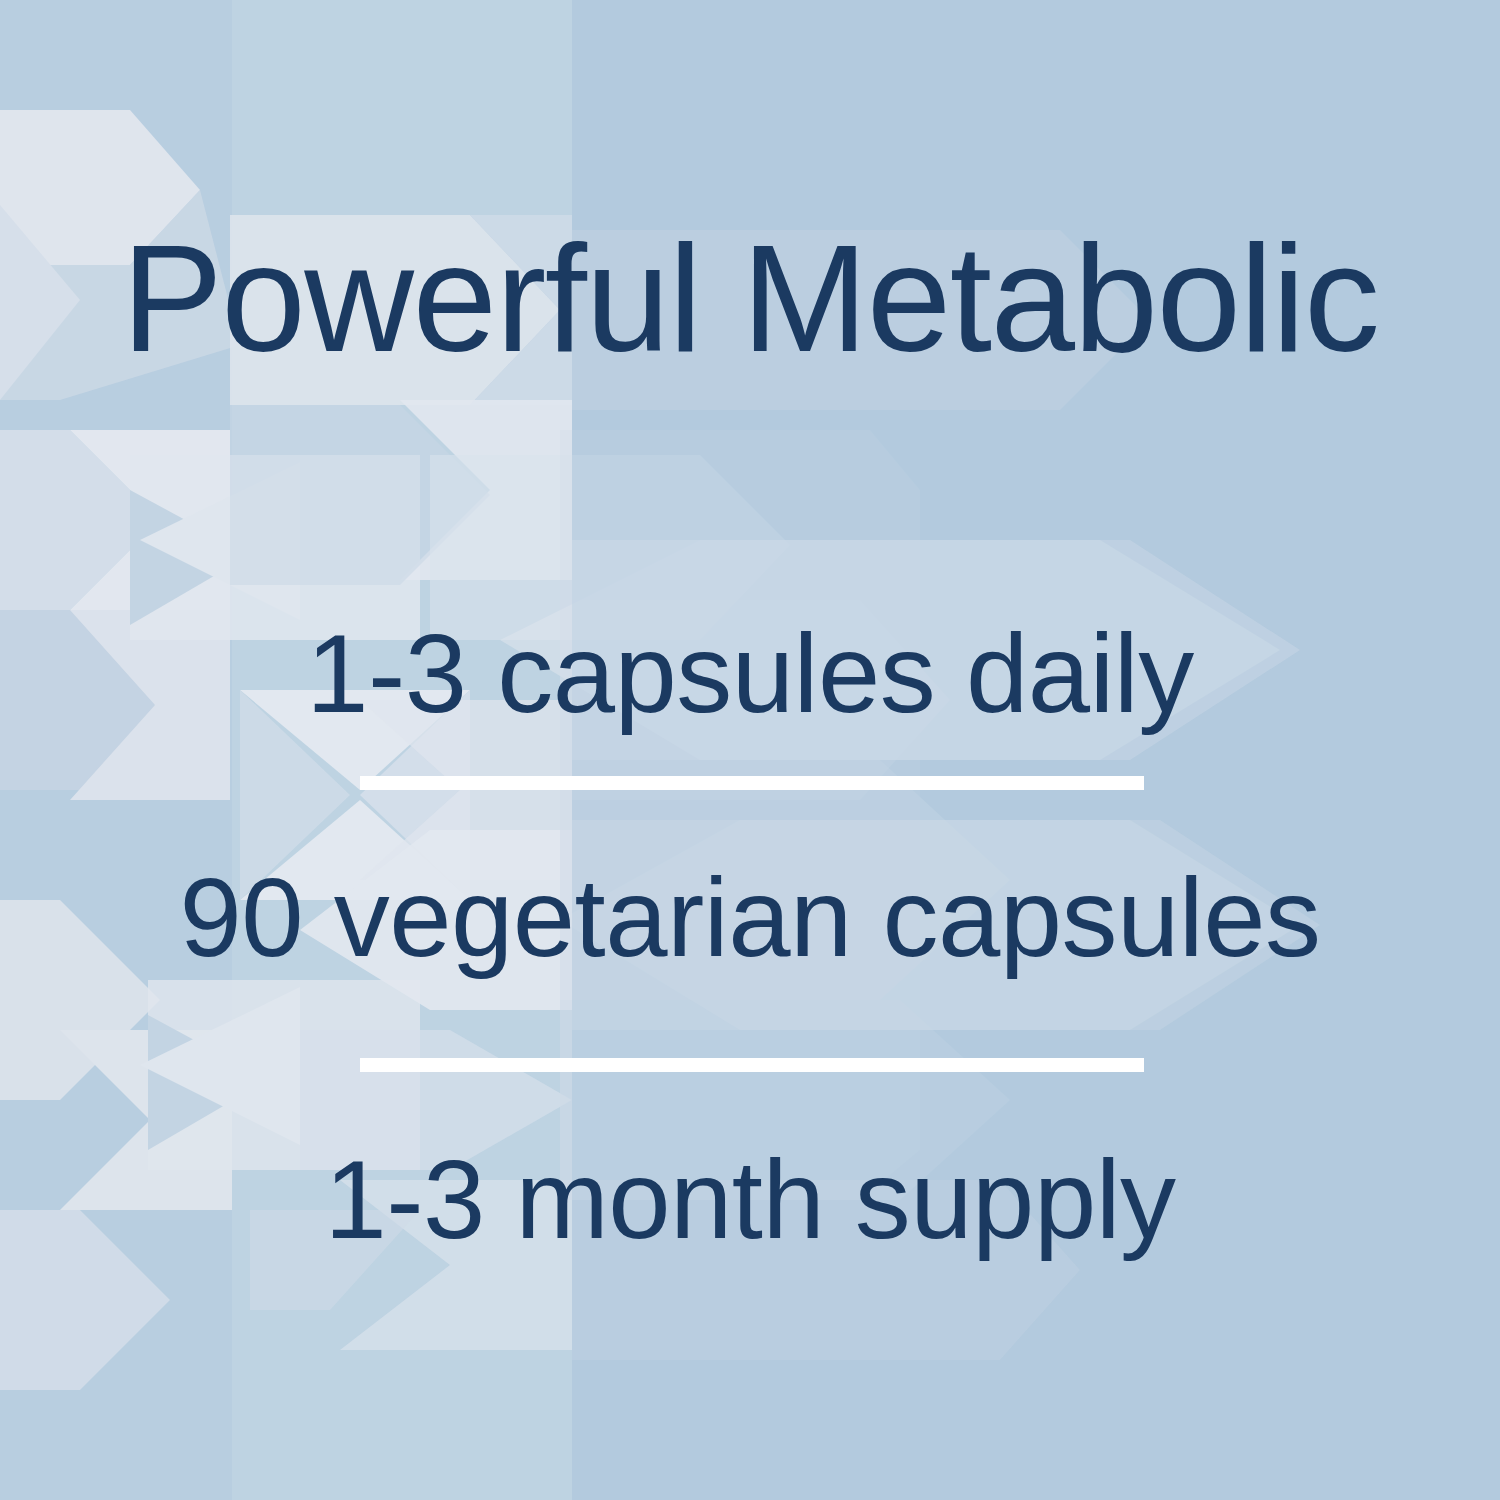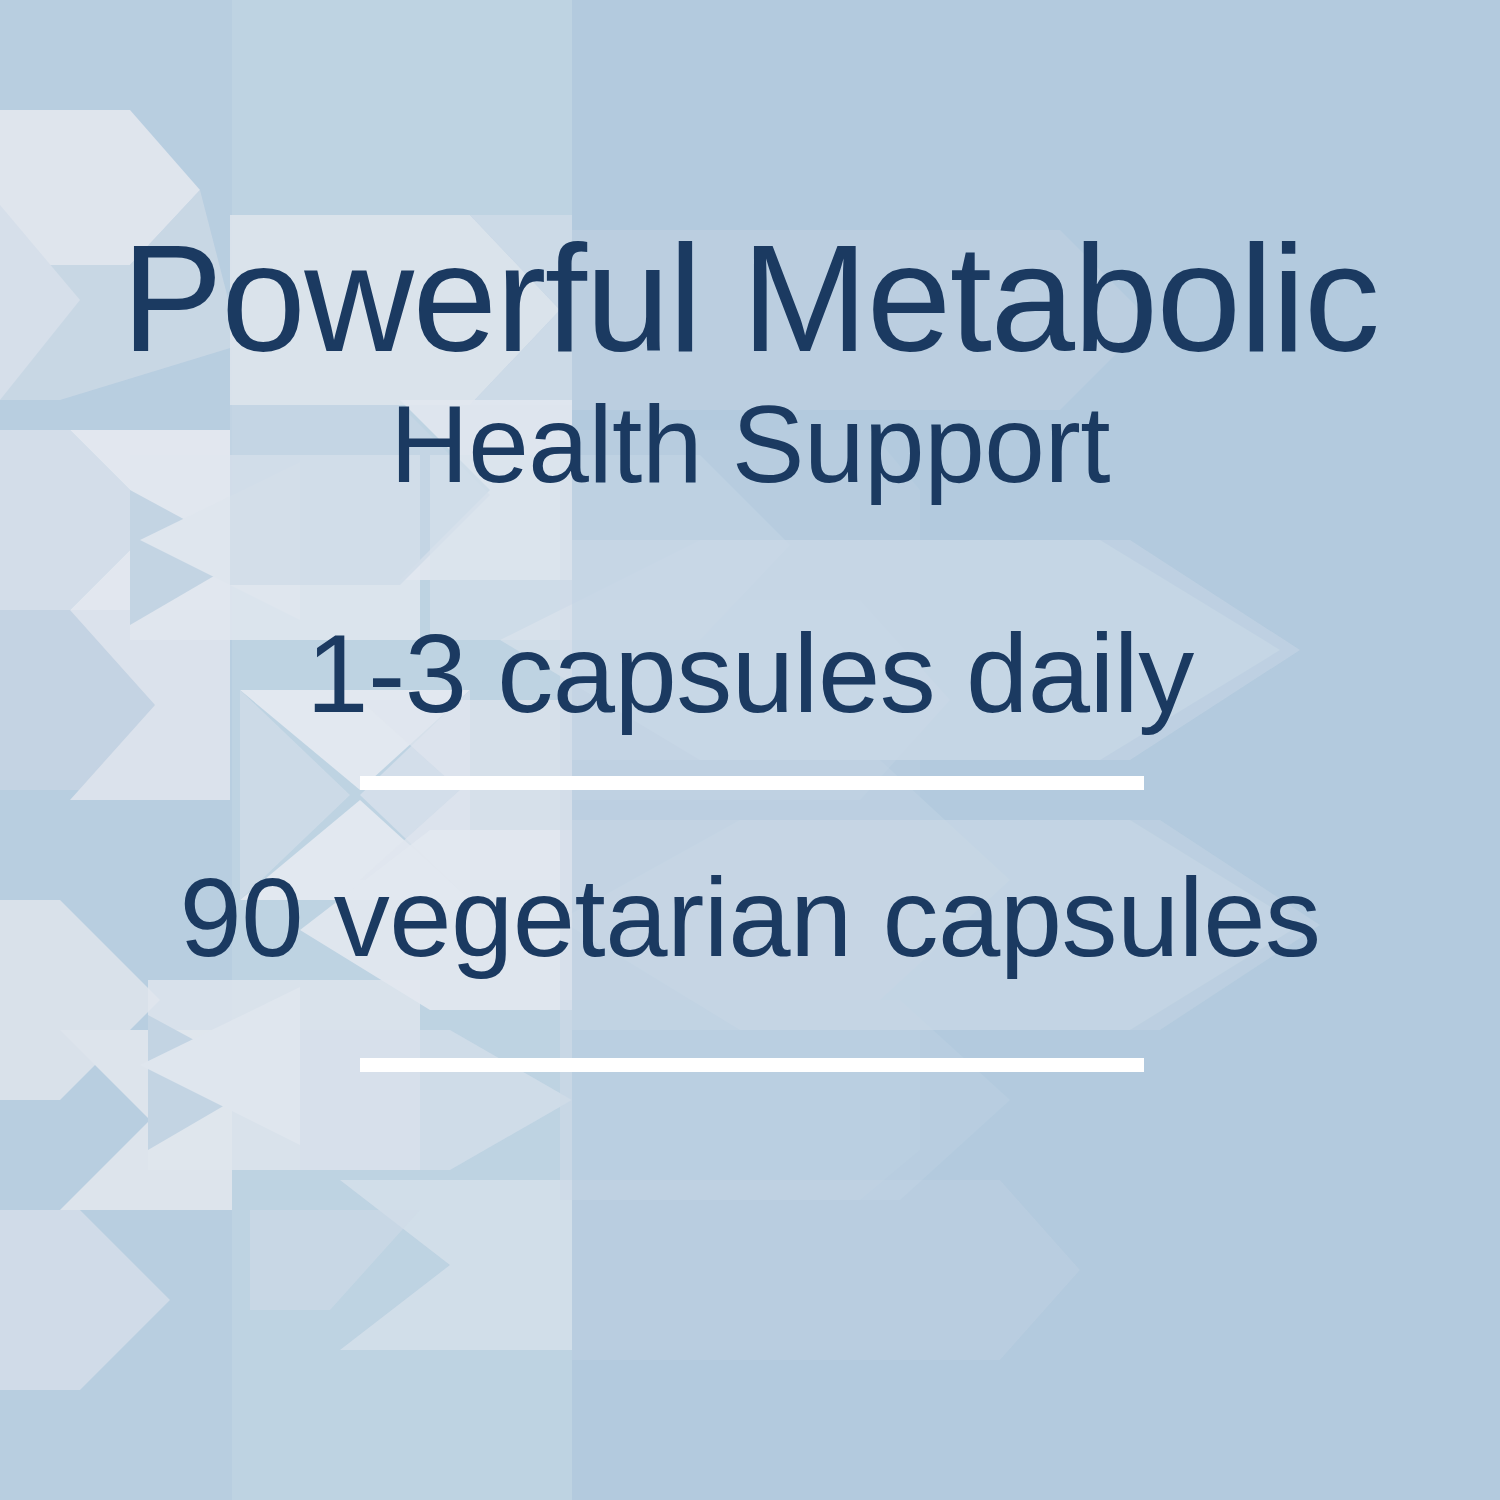--- a/index.html
+++ b/index.html
@@ -166,25 +166,25 @@
       <polygon points="572,820 1160,820 1320,925 1160,1030 572,1030" fill="#dae3ec" opacity="0.24"></polygon>
       <polygon points="572,230 1060,230 1150,320 1060,410 572,410" fill="#dae3ec" opacity="0.20"></polygon>
       <polygon points="572,1180 1000,1180 1080,1270 1000,1360 572,1360" fill="#dae3ec" opacity="0.16"></polygon>
     </g>
   </svg>
 
   <div id="content">
 
     <div class="line-row" id="title">Powerful Metabolic</div>
 
-    <div class="line-row" id="subtitle">Health Support</div>
 
     <div class="line-row" id="fact-1">1-3 capsules daily</div>
 
     <div class="divider" id="divider-1"></div>
 
     <div class="line-row" id="fact-2">90 vegetarian capsules</div>
 
     <div class="divider" id="divider-2"></div>
 
+    <div class="line-row" id="fact-3">1-3 month supply</div>
 
   </div>
 </div>
 
 </body></html>

